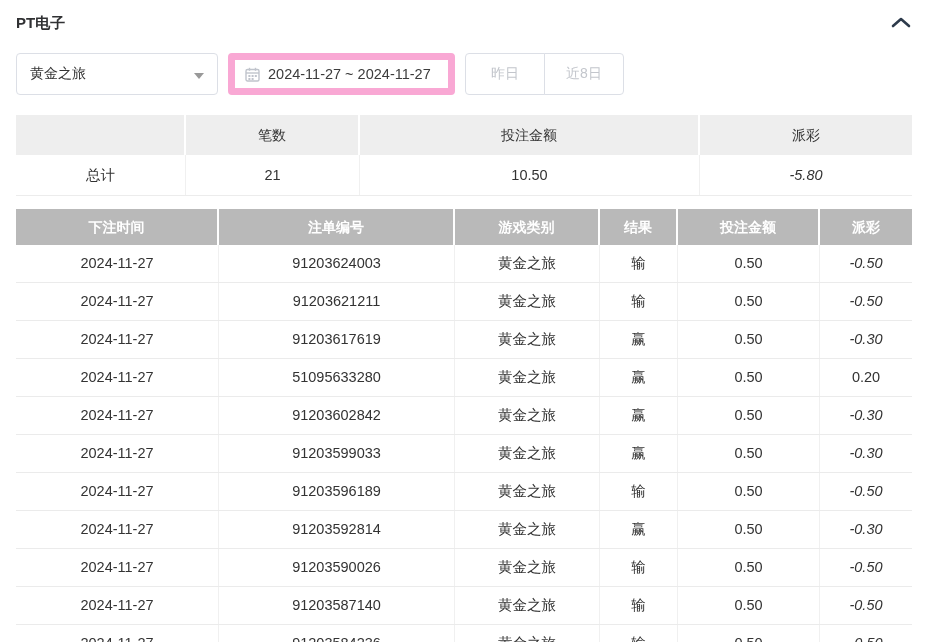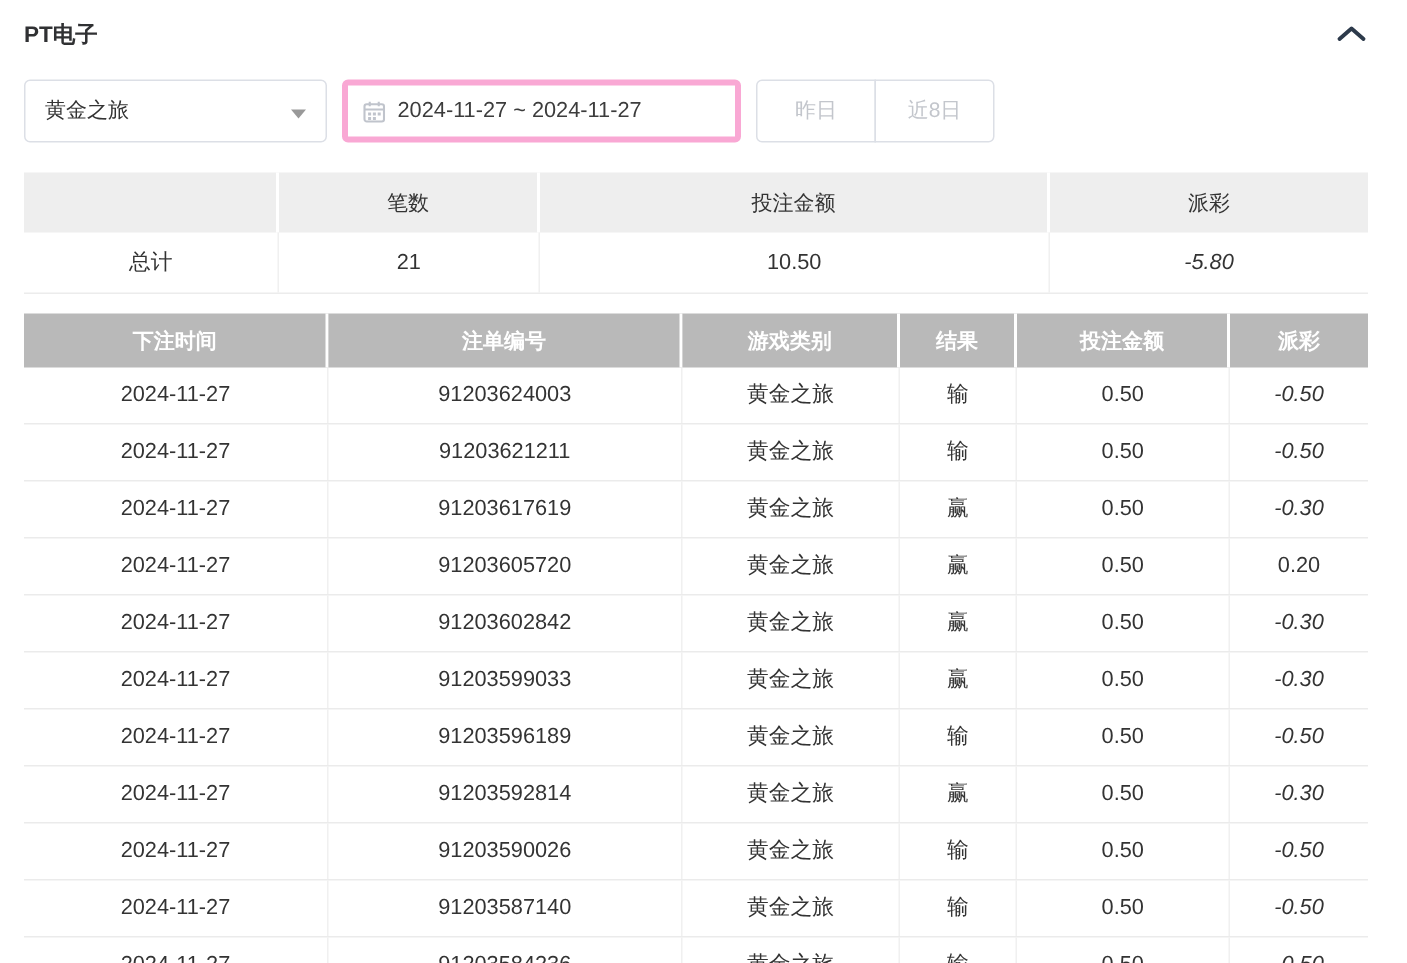--- a/index.html
+++ b/index.html
@@ -10,21 +10,21 @@
   
   .panel-header { display: flex; align-items: center; justify-content: space-between; height: 22px; }
   .panel-title { font-size: 15px; font-weight: bold; color: #303133; }
   .collapse-btn { width: 22px; height: 22px; border: none; background: transparent; cursor: pointer; display: flex; align-items: center; justify-content: center; }
 
   
   .filter-row { display: flex; align-items: center; margin-top: 19px; height: 42px; }
   .select-box { position: relative; width: 202px; height: 42px; border: 1px solid #dcdfe6; border-radius: 4px; background: #fff; display: flex; align-items: center; padding: 0 30px 0 13px; cursor: pointer; }
   .select-value { font-size: 14px; color: #333; }
   .caret-down { position: absolute; right: 13px; top: 19px; width: 0; height: 0; border-left: 5px solid transparent; border-right: 5px solid transparent; border-top: 6px solid #999; }
-  .date-box { margin-left: 10px; width: 266px; height: 42px; border: 4px solid #f9a8d4; border-radius: 4px; background: #fff; display: flex; align-items: center; padding: 0 10px; cursor: pointer; }
+  .date-box { margin-left: 10px; width: 227px; height: 42px; border: 7px solid #f9a8d4; border-radius: 4px; background: #fff; display: flex; align-items: center; padding: 0 10px; cursor: pointer; }
   .cal-icon { width: 15px; height: 15px; margin-right: 8px; flex: 0 0 auto; }
   .date-value { font-size: 14.5px; color: #3c3c3c; white-space: nowrap; }
 
   .btn-group { display: flex; margin-left: 10px; }
   .quick-btn { height: 42px; width: 80px; background: #fff; border: 1px solid #dcdfe6; font-size: 14px; color: #c3c6cc; cursor: pointer; margin-left: -1px; }
   .quick-btn:first-child { border-radius: 4px 0 0 4px; margin-left: 0; }
   .quick-btn:last-child { border-radius: 0 4px 4px 0; }
   .quick-btn.active { border-color: var(--accent); color: var(--accent); position: relative; z-index: 1; }
   .search-btn { margin-left: 9px; height: 42px; width: 81px; border: none; border-radius: 4px; background: var(--accent); color: #fff; font-size: 14px; cursor: pointer; }
 
@@ -137,21 +137,21 @@
         <div class="main-row">
           <div class="cell">2024-11-27</div>
           <div class="cell">91203617619</div>
           <div class="cell">黄金之旅</div>
           <div class="cell">赢</div>
           <div class="cell">0.50</div>
           <div class="cell neg">-0.30</div>
         </div>
         <div class="main-row">
           <div class="cell">2024-11-27</div>
-          <div class="cell">91203605720</div>
+          <div class="cell">51095633280</div>
           <div class="cell">黄金之旅</div>
           <div class="cell">赢</div>
           <div class="cell">0.50</div>
           <div class="cell">0.20</div>
         </div>
         <div class="main-row">
           <div class="cell">2024-11-27</div>
           <div class="cell">91203602842</div>
           <div class="cell">黄金之旅</div>
           <div class="cell">赢</div>

